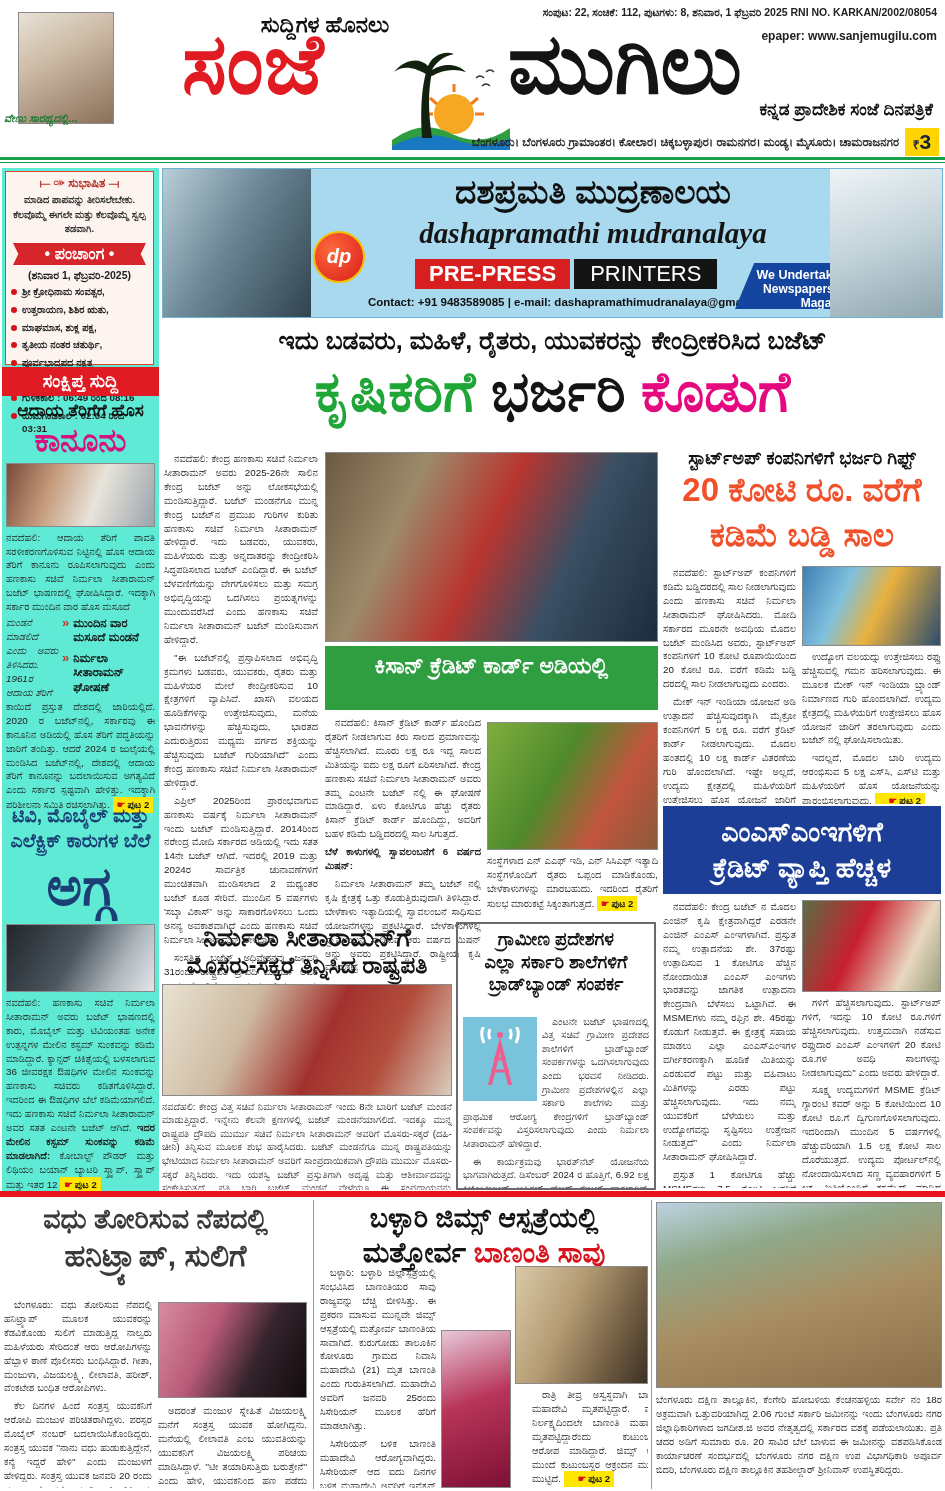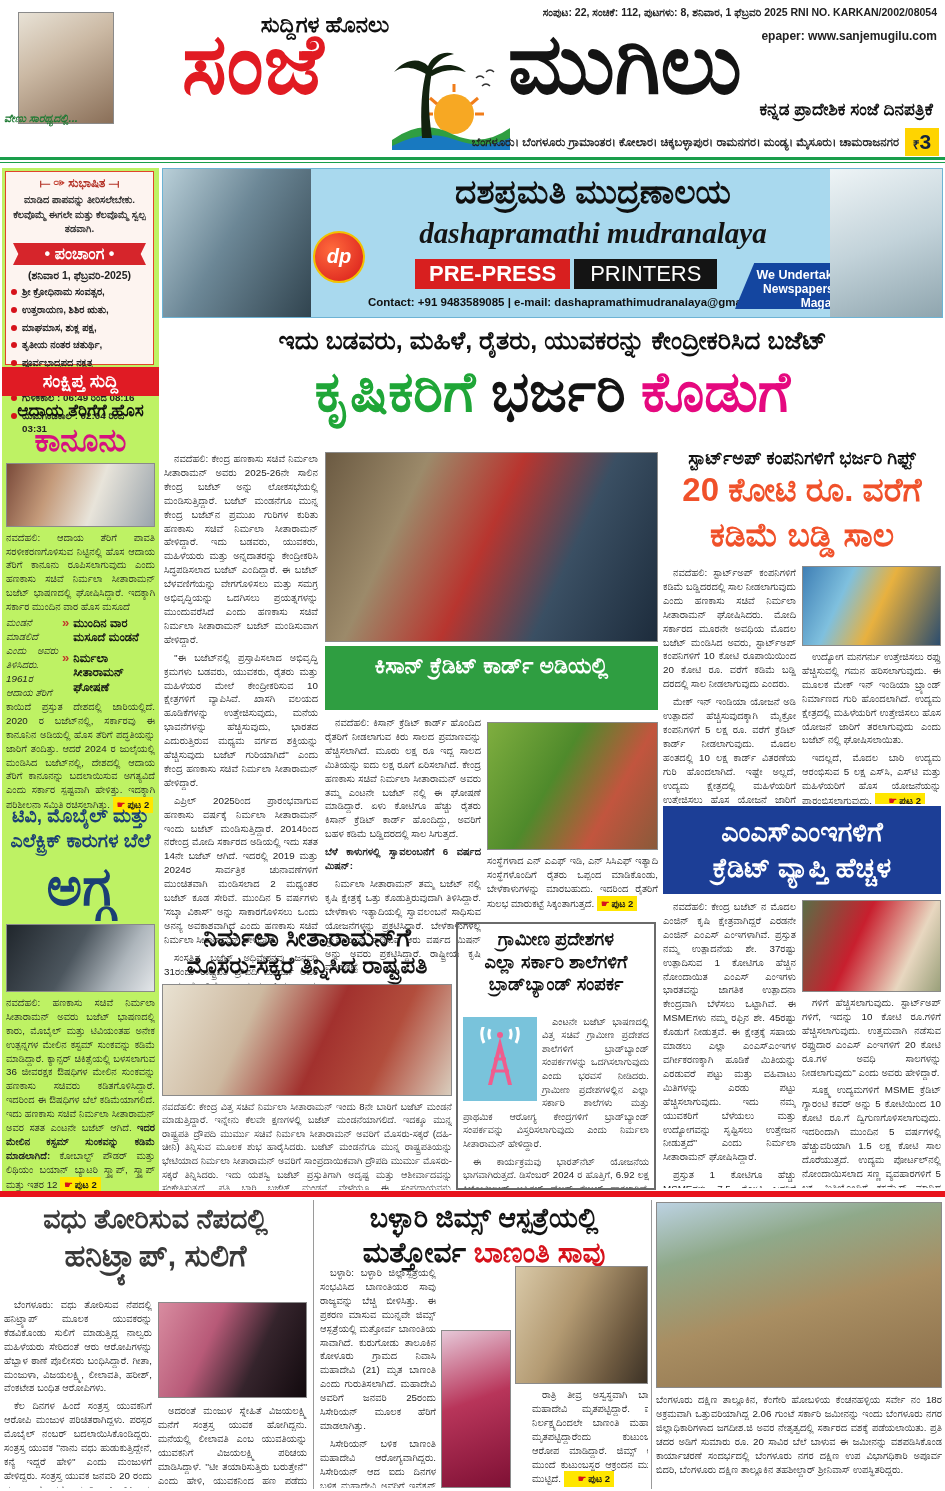--- a/index.html
+++ b/index.html
@@ -72,21 +72,21 @@
       <div style="background:#141414;color:#fff;font-weight:normal;font-size:22px;padding:2px 16px;margin-left:4px;">PRINTERS</div>
     </div>
     <div class="abs b" style="left:205px;top:127px;width:470px;font-size:11.5px;color:#101010;">Contact: +91 9483589085 | e-mail: dashapramathimudranalaya@gmail.com</div>
     <div class="abs" style="left:572px;top:94px;width:192px;height:46px;background:#1446a0;color:#fff;clip-path:polygon(10% 0,100% 0,100% 100%,0 100%);text-align:center;padding-top:5px;box-sizing:border-box;">
       <div style="font-size:12.5px;font-weight:bold;">We Undertake Printing of</div>
       <div style="font-size:12px;font-weight:bold;">Newspapers | Tabloids | Magazines</div>
     </div>
     <div class="abs photo" style="right:0;top:0;width:112px;height:148px;background:linear-gradient(160deg,#eef4f6 0%,#c3d3da 50%,#8fa5ae 100%);border:none;"></div>
   </div>
 
-  <div class="abs" style="left:2px;top:168px;width:157px;height:1023px;background:#bef264;overflow:hidden;">
+  <div class="abs" style="left:2px;top:168px;width:157px;height:1023px;background:#5eead4;overflow:hidden;">
     <div class="abs" style="left:3px;top:3px;width:149px;height:194px;border:1px solid #e0452a;background:#fdf4f0;box-sizing:border-box;padding:4px 5px;">
       <div class="ctr" style="color:#b33226;font-weight:bold;font-size:12px;">
         <span>⟝</span>
         <span style="color:#c0392b;">✑</span>
         <span>ಸುಭಾಷಿತ</span>
         <span>⟞</span>
       </div>
       <div class="ctr b" style="font-size:9.8px;color:#333;line-height:1.5;margin-top:3px;">ಮಾಡಿದ ಪಾಪವನ್ನು ತೀರಿಸಲೇಬೇಕು. ಕೆಲವೊಮ್ಮೆ ಈಗಲೇ ಮತ್ತು ಕೆಲವೊಮ್ಮೆ ಸ್ವಲ್ಪ ತಡವಾಗಿ.</div>
       <div class="ribbon-red" style="margin:6px 2px 4px 2px;font-size:16px;padding:2px 0;clip-path:polygon(0 0,4% 50%,0 100%,100% 100%,96% 50%,100% 0);">• ಪಂಚಾಂಗ •</div>
       <div class="ctr b" style="font-size:10.5px;color:#222;">(ಶನಿವಾರ 1, ಫೆಬ್ರವರಿ-2025)</div>
@@ -174,21 +174,21 @@
   <div class="abs ctr b" style="left:663px;top:468px;width:278px;color:#f0512a;font-size:33px;line-height:1.35;">
     <div>20 ಕೋಟಿ ರೂ. ವರೆಗೆ</div>
     <div>ಕಡಿಮೆ ಬಡ್ಡಿ ಸಾಲ</div>
   </div>
   <div class="abs body-txt subcol" style="left:663px;top:566px;width:133px;height:238px;overflow:hidden;">
     <p>ನವದೆಹಲಿ: ಸ್ಟಾರ್ಟ್‌ಅಪ್ ಕಂಪನಿಗಳಿಗೆ ಕಡಿಮೆ ಬಡ್ಡಿದರದಲ್ಲಿ ಸಾಲ ನೀಡಲಾಗುವುದು ಎಂದು ಹಣಕಾಸು ಸಚಿವೆ ನಿರ್ಮಲಾ ಸೀತಾರಾಮನ್ ಘೋಷಿಸಿದರು. ಮೋದಿ ಸರ್ಕಾರದ ಮೂರನೇ ಅವಧಿಯ ಮೊದಲ ಬಜೆಟ್ ಮಂಡಿಸಿದ ಅವರು, ಸ್ಟಾರ್ಟ್‌ಅಪ್ ಕಂಪನಿಗಳಿಗೆ 10 ಕೋಟಿ ರೂಪಾಯಿಯಿಂದ 20 ಕೋಟಿ ರೂ. ವರೆಗೆ ಕಡಿಮೆ ಬಡ್ಡಿ ದರದಲ್ಲಿ ಸಾಲ ನೀಡಲಾಗುವುದು ಎಂದರು.</p>
     <p>ಮೇಕ್ ಇನ್ ಇಂಡಿಯಾ ಯೋಜನೆ ಅಡಿ ಉತ್ಪಾದನೆ ಹೆಚ್ಚಿಸುವುದಕ್ಕಾಗಿ ಮೈಕ್ರೋ ಕಂಪನಿಗಳಿಗೆ 5 ಲಕ್ಷ ರೂ. ವರೆಗೆ ಕ್ರೆಡಿಟ್ ಕಾರ್ಡ್ ನೀಡಲಾಗುವುದು. ಮೊದಲ ಹಂತದಲ್ಲಿ 10 ಲಕ್ಷ ಕಾರ್ಡ್ ವಿತರಣೆಯ ಗುರಿ ಹೊಂದಲಾಗಿದೆ. ಇಷ್ಟೇ ಅಲ್ಲದೆ, ಉದ್ಯಮ ಕ್ಷೇತ್ರದಲ್ಲಿ ಮಹಿಳೆಯರಿಗೆ ಉತ್ತೇಜಿಸಲು ಹೊಸ ಯೋಜನೆ ಜಾರಿಗೆ ತರಲಾಗುವುದು. ಇದರಿಂದ 22 ಲಕ್ಷ ಉದ್ದಿಮೆದಾರರಿಗೆ ಅನುಕೂಲವಾಗಲಿದೆ.</p>
   </div>
   <div class="abs photo" style="left:802px;top:566px;width:139px;height:80px;background:linear-gradient(115deg,#3f7fb5 0%,#7fc0de 30%,#e8b13f 55%,#2c4d6e 100%);"></div>
   <div class="abs body-txt subcol" style="left:802px;top:650px;width:139px;height:154px;overflow:hidden;">
-    <p>ಉದ್ಯೋಗ ಮನಗರ್ನು ಉತ್ತೇಜಿಸಲು ರಫ್ತು ಹೆಚ್ಚಿಸುವಲ್ಲಿ ಗಮನ ಹರಿಸಲಾಗುವುದು. ಈ ಮೂಲಕ ಮೇಕ್ ಇನ್ ಇಂಡಿಯಾ ಬ್ರ್ಯಾಂಡ್ ನಿರ್ಮಾಣದ ಗುರಿ ಹೊಂದಲಾಗಿದೆ. ಉದ್ಯಮ ಕ್ಷೇತ್ರದಲ್ಲಿ ಮಹಿಳೆಯರಿಗೆ ಉತ್ತೇಜಿಸಲು ಹೊಸ ಯೋಜನೆ ಜಾರಿಗೆ ತರಲಾಗುವುದು ಎಂದು ಬಜೆಟ್ ನಲ್ಲಿ ಘೋಷಿಸಲಾಯಿತು.</p>
+    <p>ಉದ್ಯೋಗ ವಲಯದ್ನು ಉತ್ತೇಜಿಸಲು ರಫ್ತು ಹೆಚ್ಚಿಸುವಲ್ಲಿ ಗಮನ ಹರಿಸಲಾಗುವುದು. ಈ ಮೂಲಕ ಮೇಕ್ ಇನ್ ಇಂಡಿಯಾ ಬ್ರ್ಯಾಂಡ್ ನಿರ್ಮಾಣದ ಗುರಿ ಹೊಂದಲಾಗಿದೆ. ಉದ್ಯಮ ಕ್ಷೇತ್ರದಲ್ಲಿ ಮಹಿಳೆಯರಿಗೆ ಉತ್ತೇಜಿಸಲು ಹೊಸ ಯೋಜನೆ ಜಾರಿಗೆ ತರಲಾಗುವುದು ಎಂದು ಬಜೆಟ್ ನಲ್ಲಿ ಘೋಷಿಸಲಾಯಿತು.</p>
     <p><span>ಇದಲ್ಲದೆ, ಮೊದಲ ಬಾರಿ ಉದ್ಯಮ ಆರಂಭಿಸುವ 5 ಲಕ್ಷ ಎಸ್‌ಸಿ, ಎಸ್‌ಟಿ ಮತ್ತು ಮಹಿಳೆಯರಿಗೆ ಹೊಸ ಯೋಜನೆಯನ್ನು ಪ್ರಾರಂಭಿಸಲಾಗುವುದು.</span> <span class="badge"><span class="hand">☛</span><span>ಪುಟ 2</span></span></p>
   </div>
 
   <div class="abs" style="left:663px;top:806px;width:278px;height:88px;background:#1c3e96;color:#fff;text-align:center;padding-top:8px;box-sizing:border-box;">
     <div class="b" style="font-size:27px;line-height:1.35;">ಎಂಎಸ್‌ಎಂಇಗಳಿಗೆ</div>
     <div class="b" style="font-size:27px;line-height:1.35;">ಕ್ರೆಡಿಟ್ ವ್ಯಾಪ್ತಿ ಹೆಚ್ಚಳ</div>
   </div>
   <div class="abs body-txt subcol" style="left:663px;top:900px;width:133px;height:288px;overflow:hidden;">
     <p>ನವದೆಹಲಿ: ಕೇಂದ್ರ ಬಜೆಟ್ ನ ಮೊದಲ ಎಂಜಿನ್ ಕೃಷಿ ಕ್ಷೇತ್ರವಾಗಿದ್ದರೆ ಎರಡನೇ ಎಂಜಿನ್ ಎಂಎಸ್ ಎಂಇಗಳಾಗಿವೆ. ಪ್ರಸ್ತುತ ನಮ್ಮ ಉತ್ಪಾದನೆಯ ಶೇ. 37ರಷ್ಟು ಉತ್ಪಾದಿಸುವ 1 ಕೋಟಿಗೂ ಹೆಚ್ಚಿನ ನೋಂದಾಯಿತ ಎಂಎಸ್ ಎಂಇಗಳು ಭಾರತವನ್ನು ಜಾಗತಿಕ ಉತ್ಪಾದನಾ ಕೇಂದ್ರವಾಗಿ ಬೆಳೆಸಲು ಒಟ್ಟಾಗಿವೆ. ಈ MSMEಗಳು ನಮ್ಮ ರಫ್ತಿನ ಶೇ. 45ರಷ್ಟು ಕೊಡುಗೆ ನೀಡುತ್ತವೆ. ಈ ಕ್ಷೇತ್ರಕ್ಕೆ ಸಹಾಯ ಮಾಡಲು ಎಲ್ಲಾ ಎಂಎಸ್‌ಎಂಇಗಳ ವರ್ಗೀಕರಣಕ್ಕಾಗಿ ಹೂಡಿಕೆ ಮಿತಿಯನ್ನು ಎರಡುವರೆ ಪಟ್ಟು ಮತ್ತು ವಹಿವಾಟು ಮಿತಿಗಳನ್ನು ಎರಡು ಪಟ್ಟು ಹೆಚ್ಚಿಸಲಾಗುವುದು. ಇದು ನಮ್ಮ ಯುವಕರಿಗೆ ಬೆಳೆಯಲು ಮತ್ತು ಉದ್ಯೋಗವನ್ನು ಸೃಷ್ಟಿಸಲು ಉತ್ತೇಜನ ನೀಡುತ್ತದೆ'' ಎಂದು ನಿರ್ಮಲಾ ಸೀತಾರಾಮನ್ ಘೋಷಿಸಿದ್ದಾರೆ.</p>
     <p>ಪ್ರಸ್ತುತ 1 ಕೋಟಿಗೂ ಹೆಚ್ಚು MSMEಗಳು 7.5 ಕೋಟಿ ಜನರಿಗೆ ಉದ್ಯೋಗ ನೀಡುತ್ತಿವೆ ಎಂದು ಹಣಕಾಸು ಸಚಿವೆ ನಿರ್ಮಲಾ ಸೀತಾರಾಮನ್ ಹೇಳಿದ್ದಾರೆ. ''ಸಾಲದ ಪ್ರವೇಶವನ್ನು ಸುಧಾರಿಸಲು ಕ್ರೆಡಿಟ್ ವ್ಯಾಪ್ತಿಯನ್ನು ಹೆಚ್ಚಿಸಲಾಗುವುದು. ಸೂಕ್ಷ್ಮ ಮತ್ತು ಸಣ್ಣ ಉದ್ಯಮಗಳಿಗೆ ಇದನ್ನು 5 ಕೋಟಿ ರೂ.ಗಳಿಂದ 10 ಕೋಟಿ ರೂ.</p>

